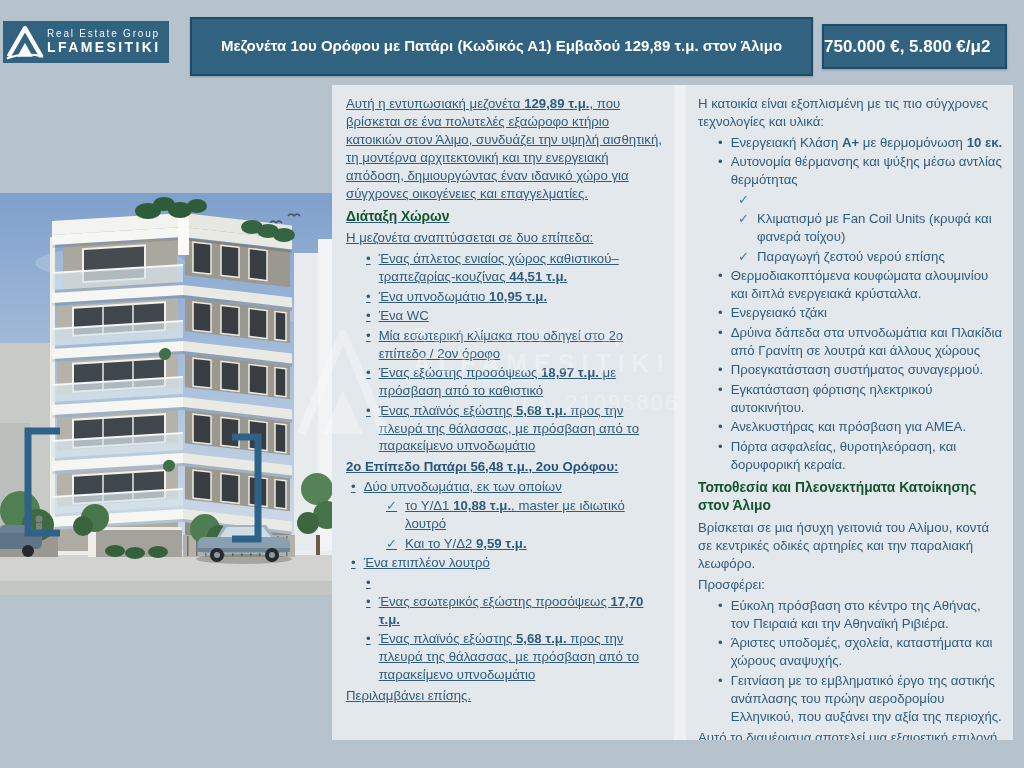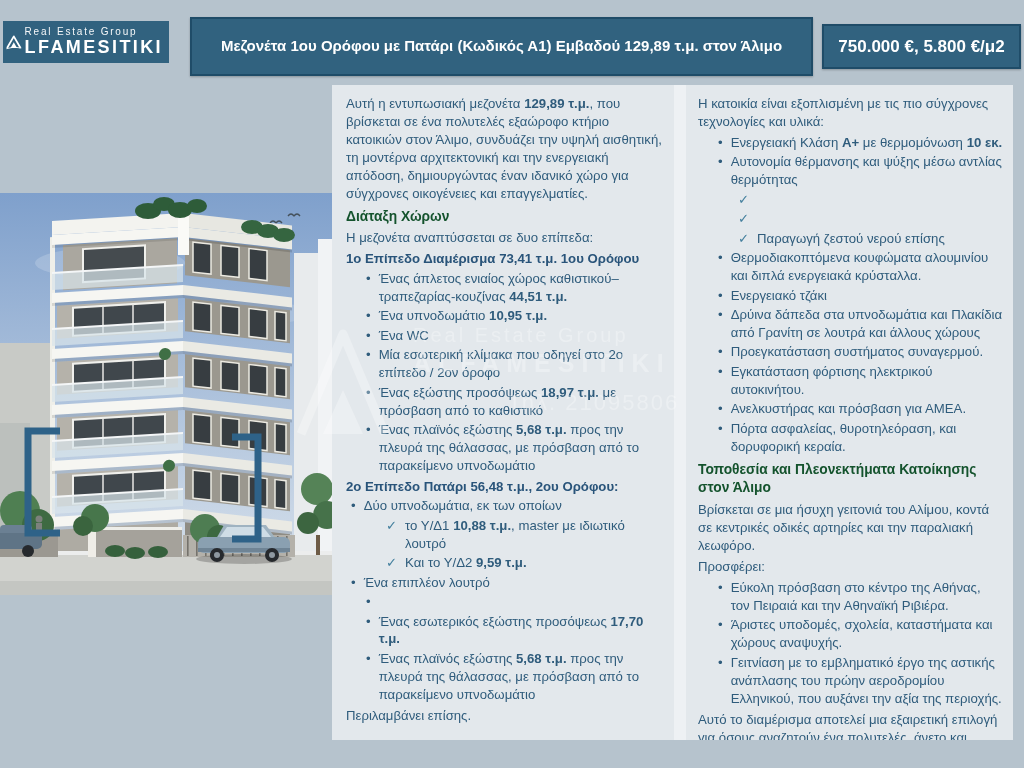--- a/index.html
+++ b/index.html
@@ -5,35 +5,35 @@
   html,body{margin:0;padding:0;}
   body{width:1024px;height:768px;position:relative;overflow:hidden;
        background:var(--page-bg,#b6c3cd);
        font-family:"Liberation Sans","DejaVu Sans",sans-serif;}
   
   #logo{position:absolute;left:3px;top:21px;width:166px;height:42px;
         background:var(--brand,#31627f);display:flex;align-items:center;
         padding:2px 6px 2px 3px;box-sizing:border-box;z-index:3;}
   .logo-text{margin-left:3px;color:#fff;line-height:1.1;}
   .logo-group{font-size:10px;letter-spacing:1.8px;opacity:.95;white-space:nowrap;}
-  .logo-name{font-size:18px;font-weight:700;letter-spacing:2.4px;margin-top:1px;white-space:nowrap;}
+  .logo-name{font-size:14px;font-weight:700;letter-spacing:2.4px;margin-top:1px;white-space:nowrap;}
   #title-box{position:absolute;left:190px;top:17px;width:623px;height:59px;
         background:var(--brand,#31627f);border:2px solid #1f4c68;box-sizing:border-box;
         color:#fff;display:flex;flex-direction:column;justify-content:center;
         text-align:center;font-weight:700;font-size:15px;line-height:1.62;z-index:3;
         box-shadow:0 1px 2px rgba(0,0,0,.25);}
-  #price-box{position:absolute;left:822px;top:24px;width:199px;height:45px;
+  #price-box{position:absolute;left:822px;top:24px;width:185px;height:45px;
         background:var(--brand,#31627f);border:2px solid #1f4c68;box-sizing:border-box;
-        color:#fff;display:flex;align-items:center;justify-content:center;
+        color:#fff;display:flex;align-items:center;justify-content:flex-start;
         font-weight:700;font-size:17px;z-index:3;box-shadow:0 1px 2px rgba(0,0,0,.25);}
   
   .panel{position:absolute;top:85px;height:655px;background:var(--panel-bg,#e3e8ec);
         box-sizing:border-box;overflow:hidden;z-index:1;
         color:var(--text,#2f5c7c);font-size:13.2px;line-height:1.36;}
-  #panel-mid{left:332px;width:342px;padding:7px 12px 0 14px;}
+  #panel-mid{left:332px;width:342px;padding:7px 12px 0 14px;text-decoration:underline;}
   #panel-right{left:686px;width:327px;padding:7px 10px 0 12px;}
   #col-gap{position:absolute;left:674px;top:85px;width:12px;height:655px;background:#eef1f4;z-index:1;}
   .p{margin:3px 0;}
   .h{font-weight:700;margin:5px 0 2px;color:#14532d;font-size:13.8px;}
   .sub{font-weight:700;margin:3px 0 1px;color:#29547a;}
   .li{display:flex;margin:1.5px 0;padding-left:20px;gap:8px;}
   .li0{padding-left:5px;}
   .ck{display:flex;margin:1.5px 0;padding-left:40px;gap:8px;}
   .ckm{color:#45809e;font-weight:700;}
   .blt{flex:none;}
@@ -277,21 +277,20 @@
     <path d="M232 244 H258 V346 H232"></path>
   </g>
 </svg>
 
 <div id="col-gap"></div>
 <div id="panel-mid" class="panel">
   <div id="col-middle">
       <div class="p">Αυτή η εντυπωσιακή μεζονέτα <b>129,89 τ.μ.</b>, που βρίσκεται σε ένα πολυτελές εξαώροφο κτήριο κατοικιών στον Άλιμο, συνδυάζει την υψηλή αισθητική, τη μοντέρνα αρχιτεκτονική και την ενεργειακή απόδοση, δημιουργώντας έναν ιδανικό χώρο για σύγχρονες οικογένειες και επαγγελματίες.</div>
       <div class="h">Διάταξη Χώρων</div>
       <div class="p">Η μεζονέτα αναπτύσσεται σε δυο επίπεδα:</div>
-      <div class="sub">1ο Επίπεδο Διαμέρισμα <b>73,41 τ.μ.</b> 1ου Ορόφου</div>
       <div class="li">
         <span class="blt">•</span>
         <span>Ένας άπλετος ενιαίος χώρος καθιστικού–τραπεζαρίας-κουζίνας <b>44,51 τ.μ.</b></span>
       </div>
       <div class="li">
         <span class="blt">•</span>
         <span>Ένα υπνοδωμάτιο <b>10,95 τ.μ.</b></span>
       </div>
       <div class="li">
         <span class="blt">•</span>
@@ -349,20 +348,21 @@
       </div>
       <div class="li">
         <span class="blt">•</span>
         <span>Αυτονομία θέρμανσης και ψύξης μέσω αντλίας θερμότητας</span>
       </div>
       <div class="ck">
         <span class="ckm">✓</span>
       </div>
       <div class="ck">
         <span class="ckm">✓</span>
+        <span>Κλιματισμό με Fan Coil Units (κρυφά και φανερά τοίχου)</span>
       </div>
       <div class="ck">
         <span class="ckm">✓</span>
         <span>Παραγωγή ζεστού νερού επίσης</span>
       </div>
       <div class="li">
         <span class="blt">•</span>
         <span>Θερμοδιακοπτόμενα κουφώματα αλουμινίου και διπλά ενεργειακά κρύσταλλα.</span>
       </div>
       <div class="li">

